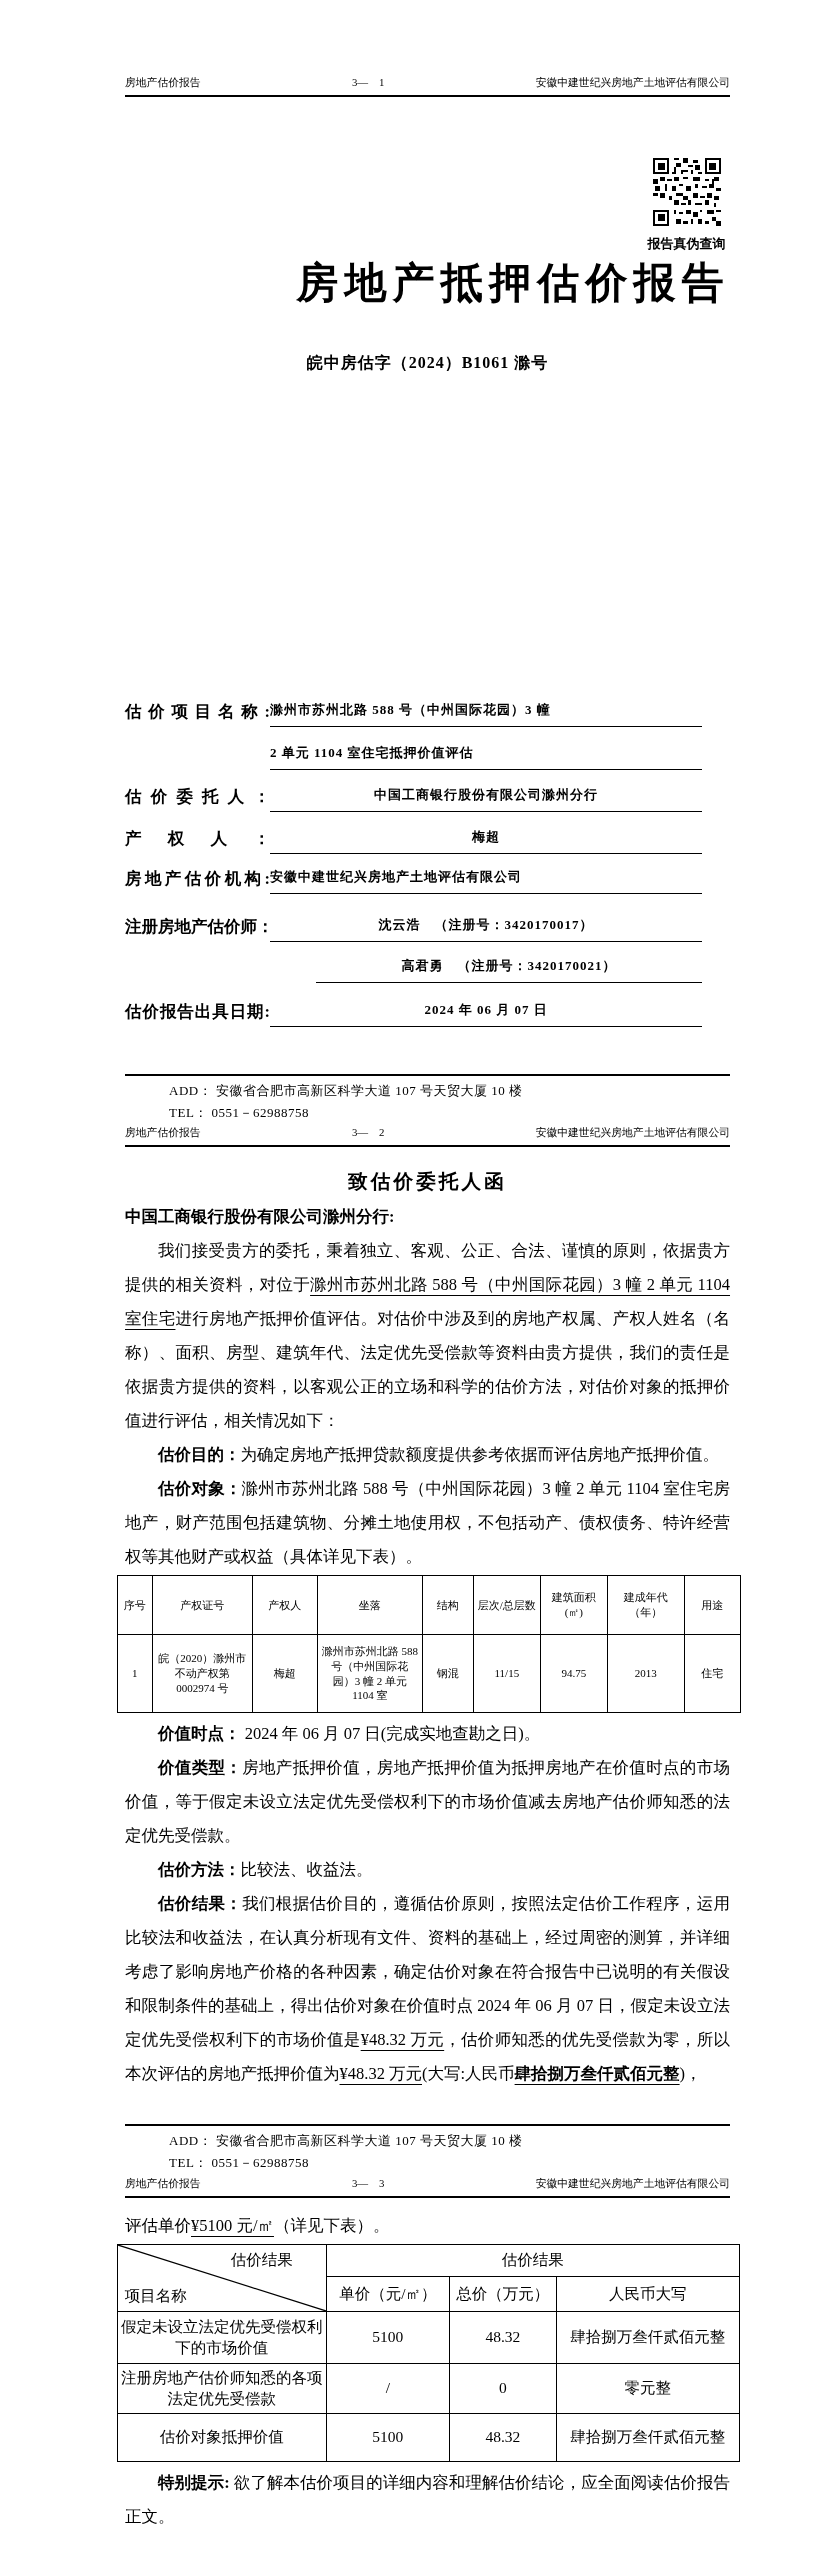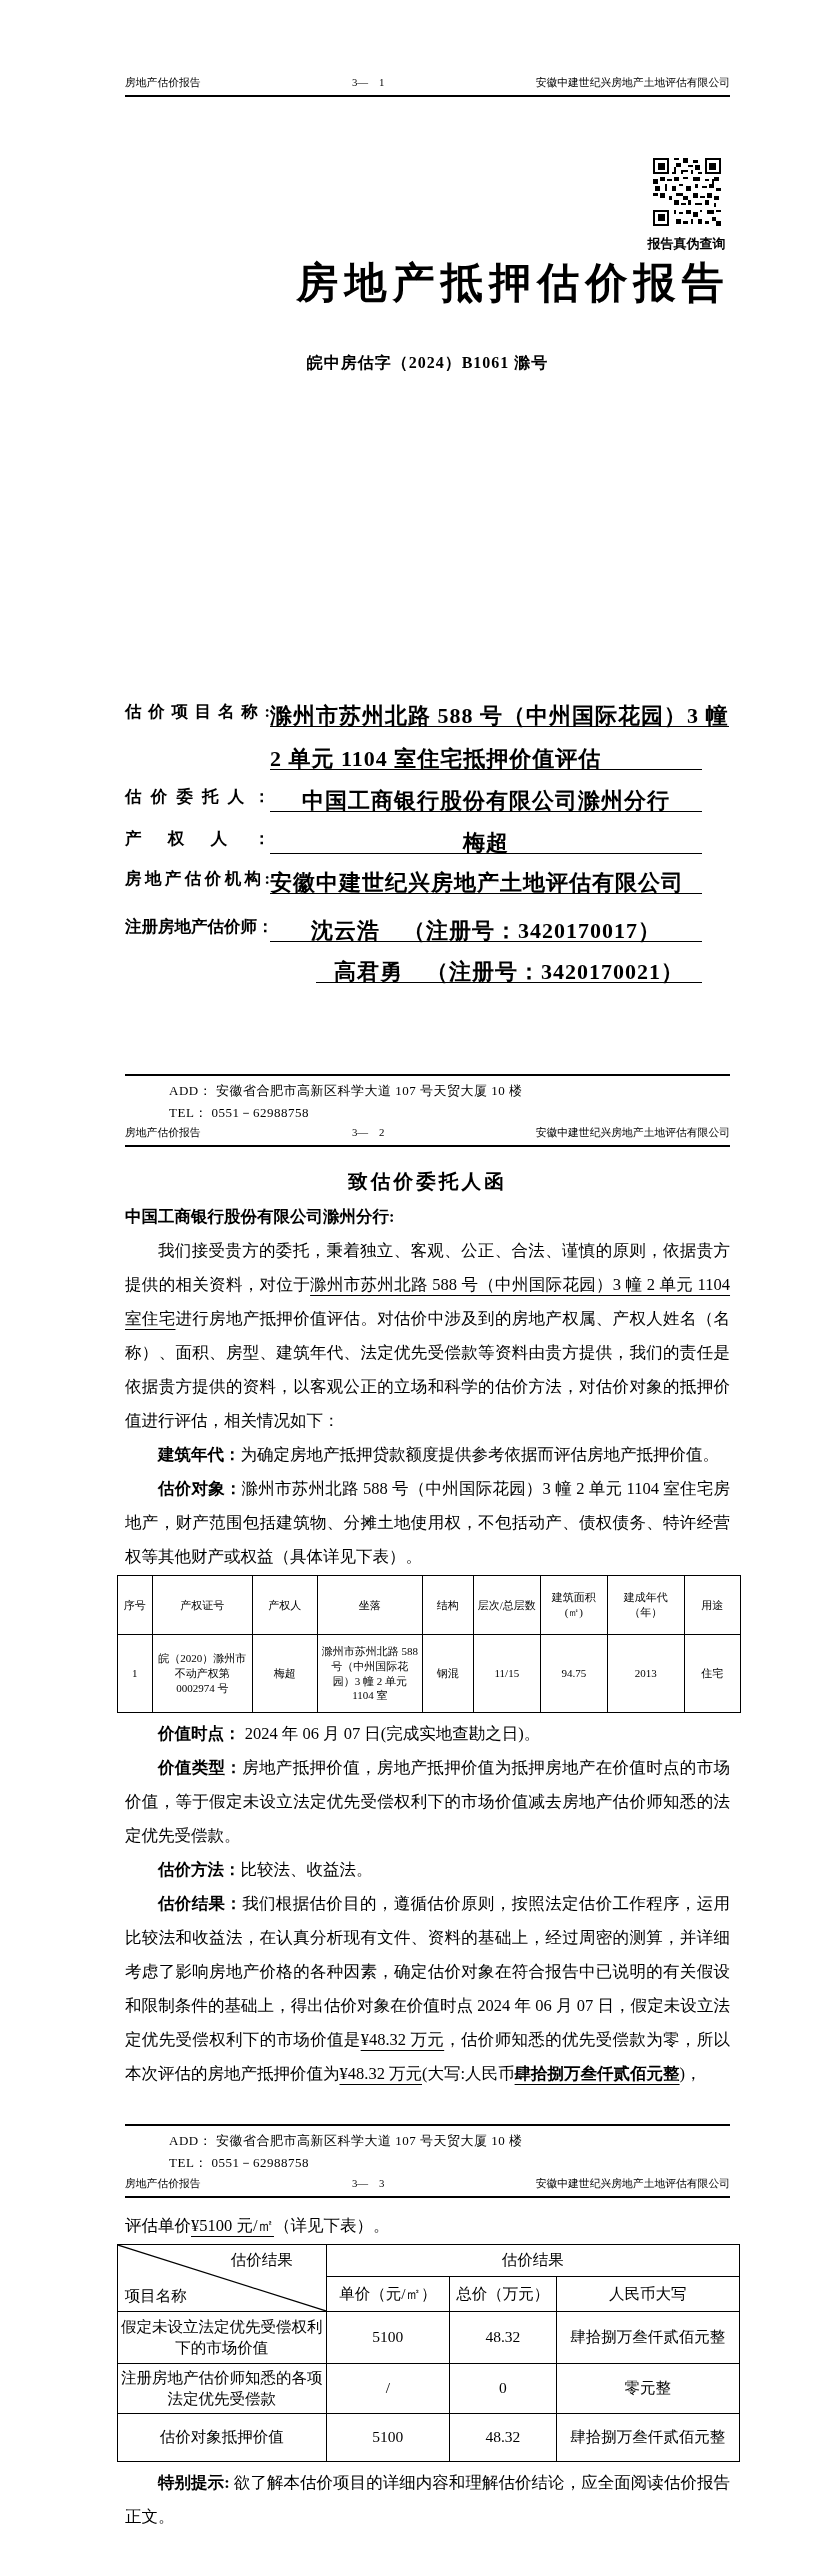--- a/index.html
+++ b/index.html
@@ -23,21 +23,21 @@
 
   .title{position:absolute;left:125px;top:260px;width:605px;margin:0;text-align:right;
          font-size:42px;font-weight:bold;letter-spacing:6.2px;line-height:1.1;}
   .docno{position:absolute;left:125px;top:353px;width:605px;text-align:center;
          font-size:16px;font-weight:bold;letter-spacing:1px;}
 
   
   .frow{position:absolute;left:125px;width:577px;height:26px;display:flex;}
   .flabel{flex:none;width:145px;font-size:16.5px;font-weight:bold;text-align:justify;
           text-align-last:justify;padding-bottom:2.1px;white-space:nowrap;}
-  .fvalue{flex:1;border-bottom:1.5px solid #000;font-size:22px;font-weight:bold;
+  .fvalue{flex:1;border-bottom:1.5px solid #000;font-size:13px;font-weight:bold;
           text-align:center;padding-bottom:19px;letter-spacing:1px;white-space:nowrap;}
   .fvalue.left{text-align:left;}
   .fvalue.short{margin-left:46px;}
 
   .lettertitle{position:absolute;left:125px;top:1168px;width:605px;text-align:center;
                font-size:19.6px;font-weight:bold;letter-spacing:3.1px;}
 
   .flow{position:absolute;left:125px;width:605px;font-size:16.5px;line-height:34px;
         text-align:justify;}
   .flow p{margin:0;}
@@ -171,38 +171,42 @@
     <span class="fvalue left">安徽中建世纪兴房地产土地评估有限公司</span>
   </div>
   <div class="frow" style="top:916px">
     <span class="flabel">注册房地产估价师：</span>
     <span class="fvalue">沈云浩　（注册号：3420170017）</span>
   </div>
   <div class="frow" style="top:957px">
     <span class="flabel"></span>
     <span class="fvalue short">高君勇　（注册号：3420170021）</span>
   </div>
+  <div class="frow" style="top:1001px">
+    <span class="flabel">估价报告出具日期:</span>
+    <span class="fvalue">2024 年 06 月 07 日</span>
+  </div>
 
   <div class="pgfooter" style="top:1074px">
     <div class="fl">ADD： 安徽省合肥市高新区科学大道 107 号天贸大厦 10 楼</div>
     <div class="fl">TEL： 0551－62988758</div>
   </div>
 
   <div class="pgheader" style="top:1126px">
     <span>房地产估价报告</span>
     <span>3—　2</span>
     <span>安徽中建世纪兴房地产土地评估有限公司</span>
   </div>
 
   <div class="lettertitle">致估价委托人函</div>
 
   <div class="flow" style="top:1200px">
     <p class="b">中国工商银行股份有限公司滁州分行:</p>
     <p class="ind"><span>我们接受贵方的委托，秉着独立、客观、公正、合法、谨慎的原则，依据贵方提供的相关资料，对位于</span><span class="u">滁州市苏州北路 588 号（中州国际花园）3 幢 2 单元 1104 室住宅</span><span>进行房地产抵押价值评估。对估价中涉及到的房地产权属、产权人姓名（名称）、面积、房型、建筑年代、法定优先受偿款等资料由贵方提供，我们的责任是依据贵方提供的资料，以客观公正的立场和科学的估价方法，对估价对象的抵押价值进行评估，相关情况如下：</span></p>
-    <p class="ind"><span class="b">建筑年代：</span><span>为确定房地产抵押贷款额度提供参考依据而评估房地产抵押价值。</span></p>
+    <p class="ind"><span class="b">估价目的：</span><span>为确定房地产抵押贷款额度提供参考依据而评估房地产抵押价值。</span></p>
     <p class="ind"><span class="b">估价对象：</span><span>滁州市苏州北路 588 号（中州国际花园）3 幢 2 单元 1104 室住宅房地产，财产范围包括建筑物、分摊土地使用权，不包括动产、债权债务、特许经营权等其他财产或权益（具体详见下表）。</span></p>
 
     <table class="t1">
       <colgroup>
         <col style="width:35px">
           <col style="width:100px">
           <col style="width:65px">
           <col style="width:105px">
         <col style="width:51px">
           <col style="width:67px">

